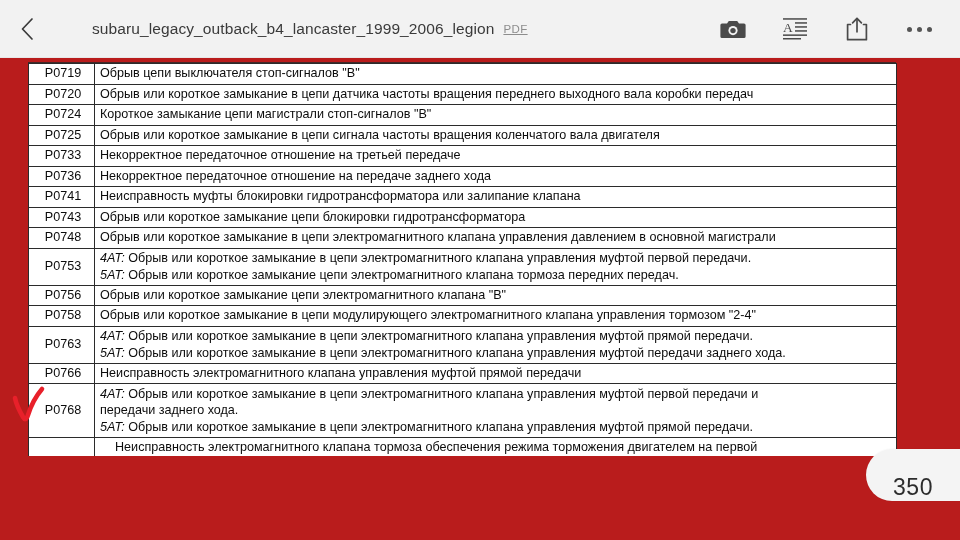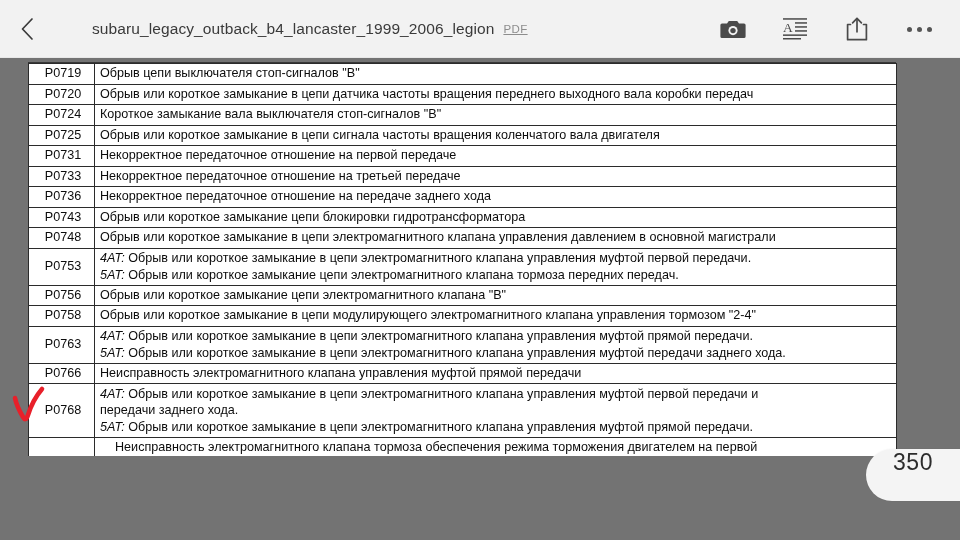--- a/index.html
+++ b/index.html
@@ -51,21 +51,21 @@
     cursor: pointer;
   }
   .act svg { display: block; }
   .dots { display: flex; gap: 5px; align-items: center; }
   .dots i { width: 5px; height: 5px; border-radius: 50%; background: #555; display: block; }
 
   
   .page {
     position: absolute; top: 58px; left: 0;
     width: 960px; height: 482px;
-    background: #737373;
+    background: #b91c1c;
     overflow: hidden;
   }
   
   .top-cut {
     position: absolute; top: 0px; left: 28px; width: 868px; height: 5px;
     border-bottom: 1.6px solid #2b2b2b;
     opacity: .82;
   }
 
   table.dtc {
@@ -110,21 +110,21 @@
     pointer-events: none;
   }
 
   
   .page-badge {
     position: absolute;
     right: 0px; top: 391px;
     min-width: 94px; height: 52px;
     background: #f4f4f4;
     border-radius: 26px 0 0 26px;
-    display: flex; align-items: flex-start; justify-content: center;
+    display: flex; align-items: flex-end; justify-content: center;
     color: #2c2c2c;
     font-size: 23px;
     letter-spacing: .6px;
     box-shadow: 0 0 0 1px rgba(0,0,0,.015);
   }
   .page-badge::before {
     content: "";
     position: absolute;
     left: -16px; top: 9px;
     width: 34px; height: 34px;
@@ -212,37 +212,37 @@
         <tr class="r1">
           <td class="code">P0719</td>
           <td class="desc">Обрыв цепи выключателя стоп-сигналов "B"</td>
         </tr>
         <tr class="r1">
           <td class="code">P0720</td>
           <td class="desc">Обрыв или короткое замыкание в цепи датчика частоты вращения переднего выходного вала коробки передач</td>
         </tr>
         <tr class="r1">
           <td class="code">P0724</td>
-          <td class="desc">Короткое замыкание вала выключателя стоп-сигналов "B"</td>
+          <td class="desc">Короткое замыкание цепи магистрали стоп-сигналов "B"</td>
         </tr>
         <tr class="r1">
           <td class="code">P0725</td>
           <td class="desc">Обрыв или короткое замыкание в цепи сигнала частоты вращения коленчатого вала двигателя</td>
         </tr>
         <tr class="r1">
-          <td class="code">P0731</td>
-          <td class="desc">Некорректное передаточное отношение на первой передаче</td>
-        </tr>
-        <tr class="r1">
           <td class="code">P0733</td>
           <td class="desc">Некорректное передаточное отношение на третьей передаче</td>
         </tr>
         <tr class="r1">
           <td class="code">P0736</td>
           <td class="desc">Некорректное передаточное отношение на передаче заднего хода</td>
+        </tr>
+        <tr class="r1">
+          <td class="code">P0741</td>
+          <td class="desc">Неисправность муфты блокировки гидротрансформатора или залипание клапана</td>
         </tr>
         <tr class="r1">
           <td class="code">P0743</td>
           <td class="desc">Обрыв или короткое замыкание цепи блокировки гидротрансформатора</td>
         </tr>
         <tr class="r1">
           <td class="code">P0748</td>
           <td class="desc">Обрыв или короткое замыкание в цепи электромагнитного клапана управления давлением в основной магистрали</td>
         </tr>
 

